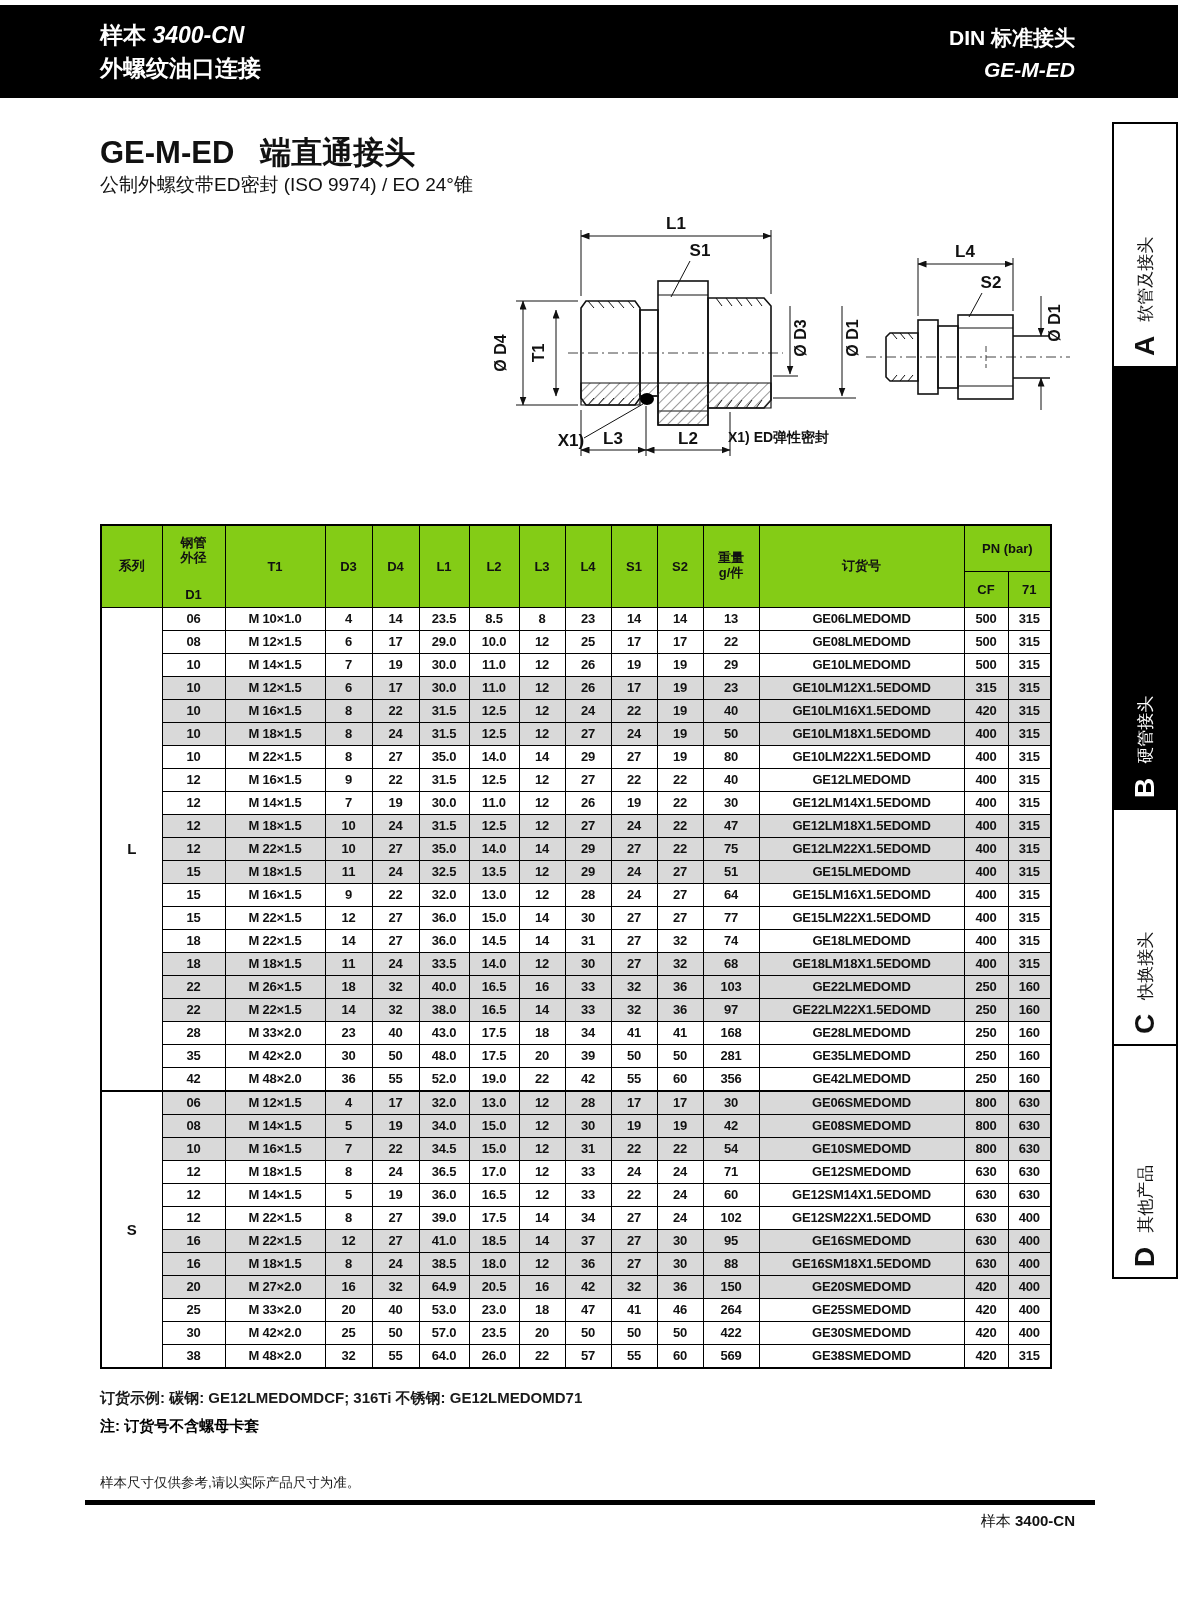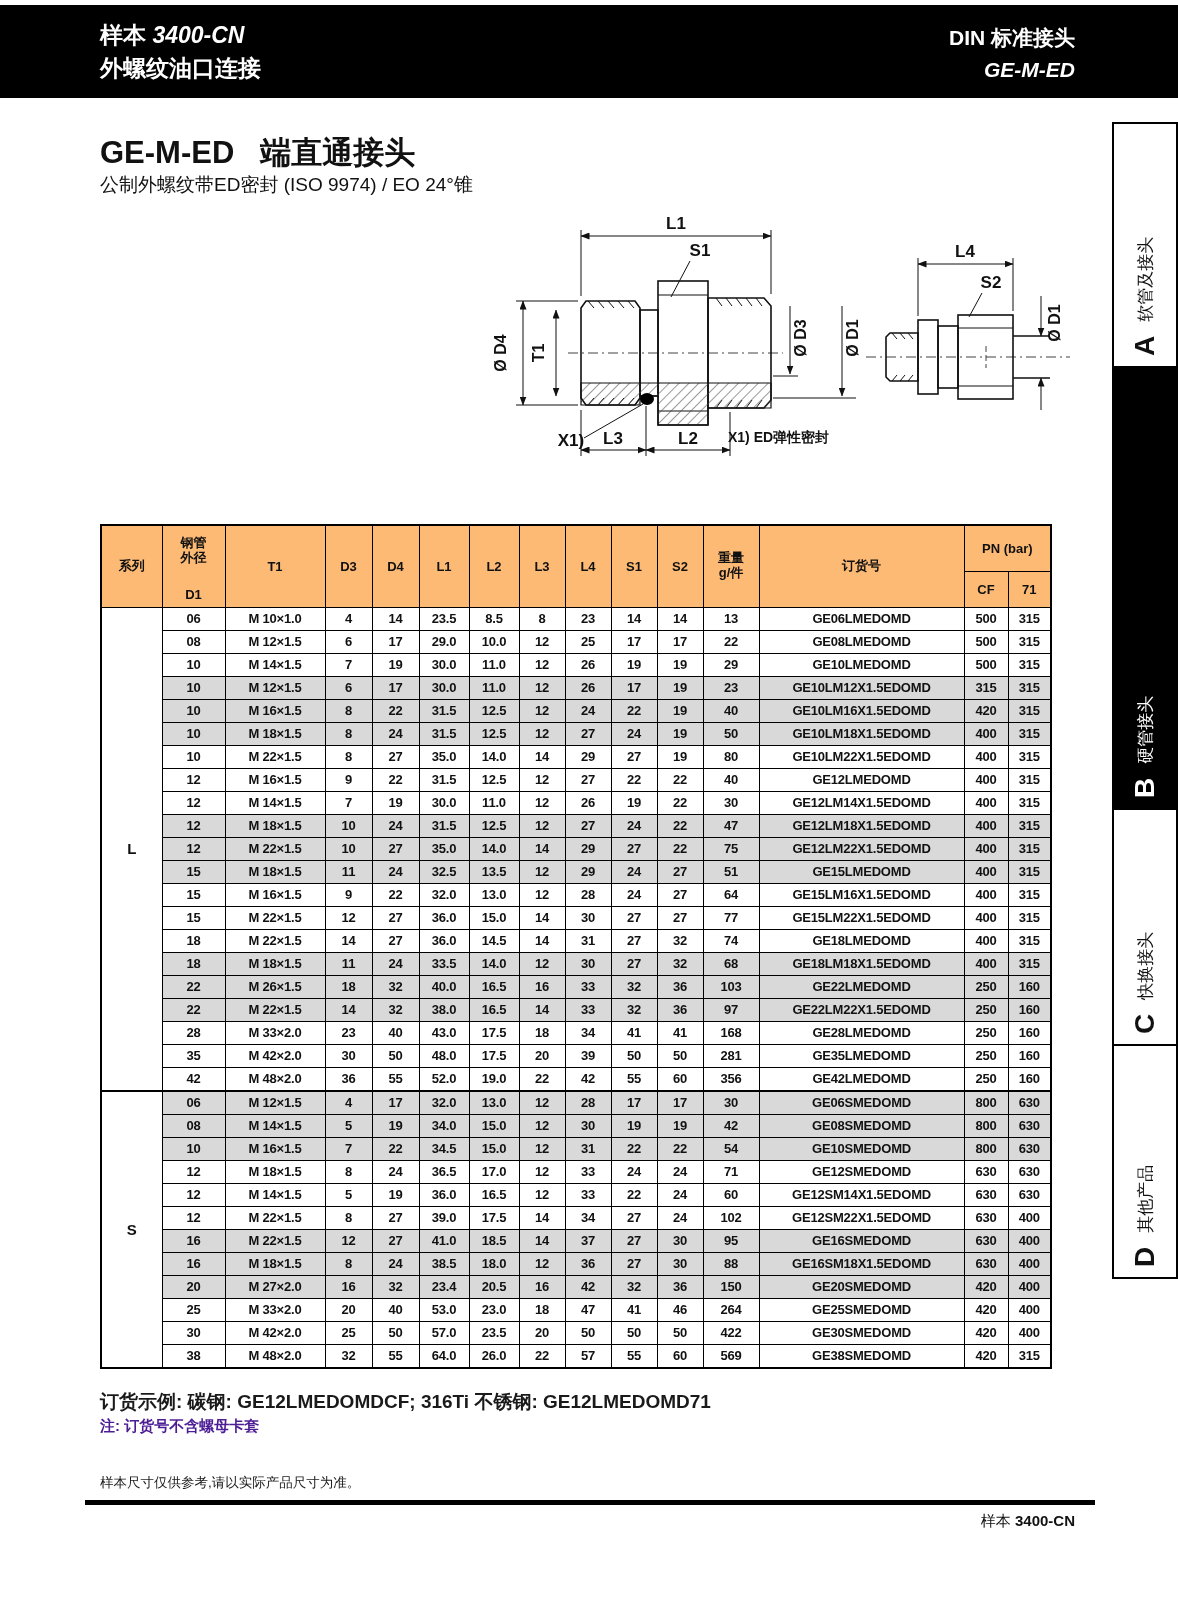--- a/index.html
+++ b/index.html
@@ -19,37 +19,37 @@
   .title .name{margin-left:26px;}
   .subtitle{position:absolute;left:100px;top:172px;font-size:19px;}
   
   .diag{position:absolute;}
   .diag text{font-family:"Liberation Sans",sans-serif;font-weight:bold;fill:#111;}
   
   table.spec{position:absolute;left:100px;top:524px;width:950px;border-collapse:collapse;
              table-layout:fixed;border:2px solid #000;}
   table.spec th,table.spec td{border:1px solid #000;text-align:center;vertical-align:middle;
              font-size:13px;padding:0;overflow:hidden;white-space:nowrap;}
-  thead th{background:#fdba74;font-weight:bold;border-bottom:2px solid #000;}
+  thead th{background:#84cc16;font-weight:bold;border-bottom:2px solid #000;}
   thead tr.h1{height:46px;}
   thead tr.h2{height:36px;}
   th.vbot{vertical-align:bottom;padding-bottom:5px;}
   th.tube{vertical-align:top;}
   .tube-top{width:32px;margin:4px auto 0;line-height:1.2;white-space:normal;}
   .tube-bot{margin-top:21px;}
   th.weight{vertical-align:bottom;padding-bottom:3px;line-height:1.15;}
   th.pn{border-bottom:none;vertical-align:bottom;padding-bottom:3px;}
   tr.h2 th{border-top:none;margin-top:24px;}
   tbody td{height:22px;font-weight:bold;letter-spacing:-0.2px;}
   tbody tr.shade td{background:#d9d9d9;}
   tbody td.series-cell{font-size:15px;font-weight:bold;background:#fff !important;}
   tbody tr.series-sep td{border-top:2px solid #000;}
   
-  .note1{position:absolute;left:100px;top:1389px;font-size:19px;font-weight:bold;color:#1a1a1a;}
-  .note2{position:absolute;left:100px;top:1417px;font-size:15px;font-weight:bold;color:#4c1d95;}
+  .note1{position:absolute;left:100px;top:1389px;font-size:15px;font-weight:bold;color:#1a1a1a;}
+  .note2{position:absolute;left:100px;top:1417px;font-size:15px;font-weight:bold;color:#000000;}
   .disclaimer{position:absolute;left:100px;top:1474px;font-size:13.5px;color:#1a1a1a;}
   .rule{position:absolute;left:85px;top:1500px;width:1010px;height:5px;background:#000;}
   .logo{position:absolute;left:85px;top:1514px;width:140px;height:57px;background:#000;}
   .logo .bar{position:absolute;left:0;top:26px;width:26px;height:7px;background:#fff;}
   .logo .txt{position:absolute;left:18px;top:10px;color:#fff;font-size:31px;font-weight:bold;
              font-style:italic;letter-spacing:-1px;}
   .pageno{position:absolute;left:100px;top:1509px;width:950px;text-align:center;font-size:17px;}
   .foot-cat{position:absolute;right:103px;top:1512px;font-size:15px;}
   .foot-cat .code{font-weight:bold;}
   
@@ -678,21 +678,21 @@
           <td>88</td>
           <td>GE16SM18X1.5EDOMD</td>
           <td>630</td>
           <td>400</td>
         </tr>
         <tr class="shade">
           <td>20</td>
           <td>M 27×2.0</td>
           <td>16</td>
           <td>32</td>
-          <td>23.4</td>
+          <td>64.9</td>
           <td>20.5</td>
           <td>16</td>
           <td>42</td>
           <td>32</td>
           <td>36</td>
           <td>150</td>
           <td>GE20SMEDOMD</td>
           <td>420</td>
           <td>400</td>
         </tr>

